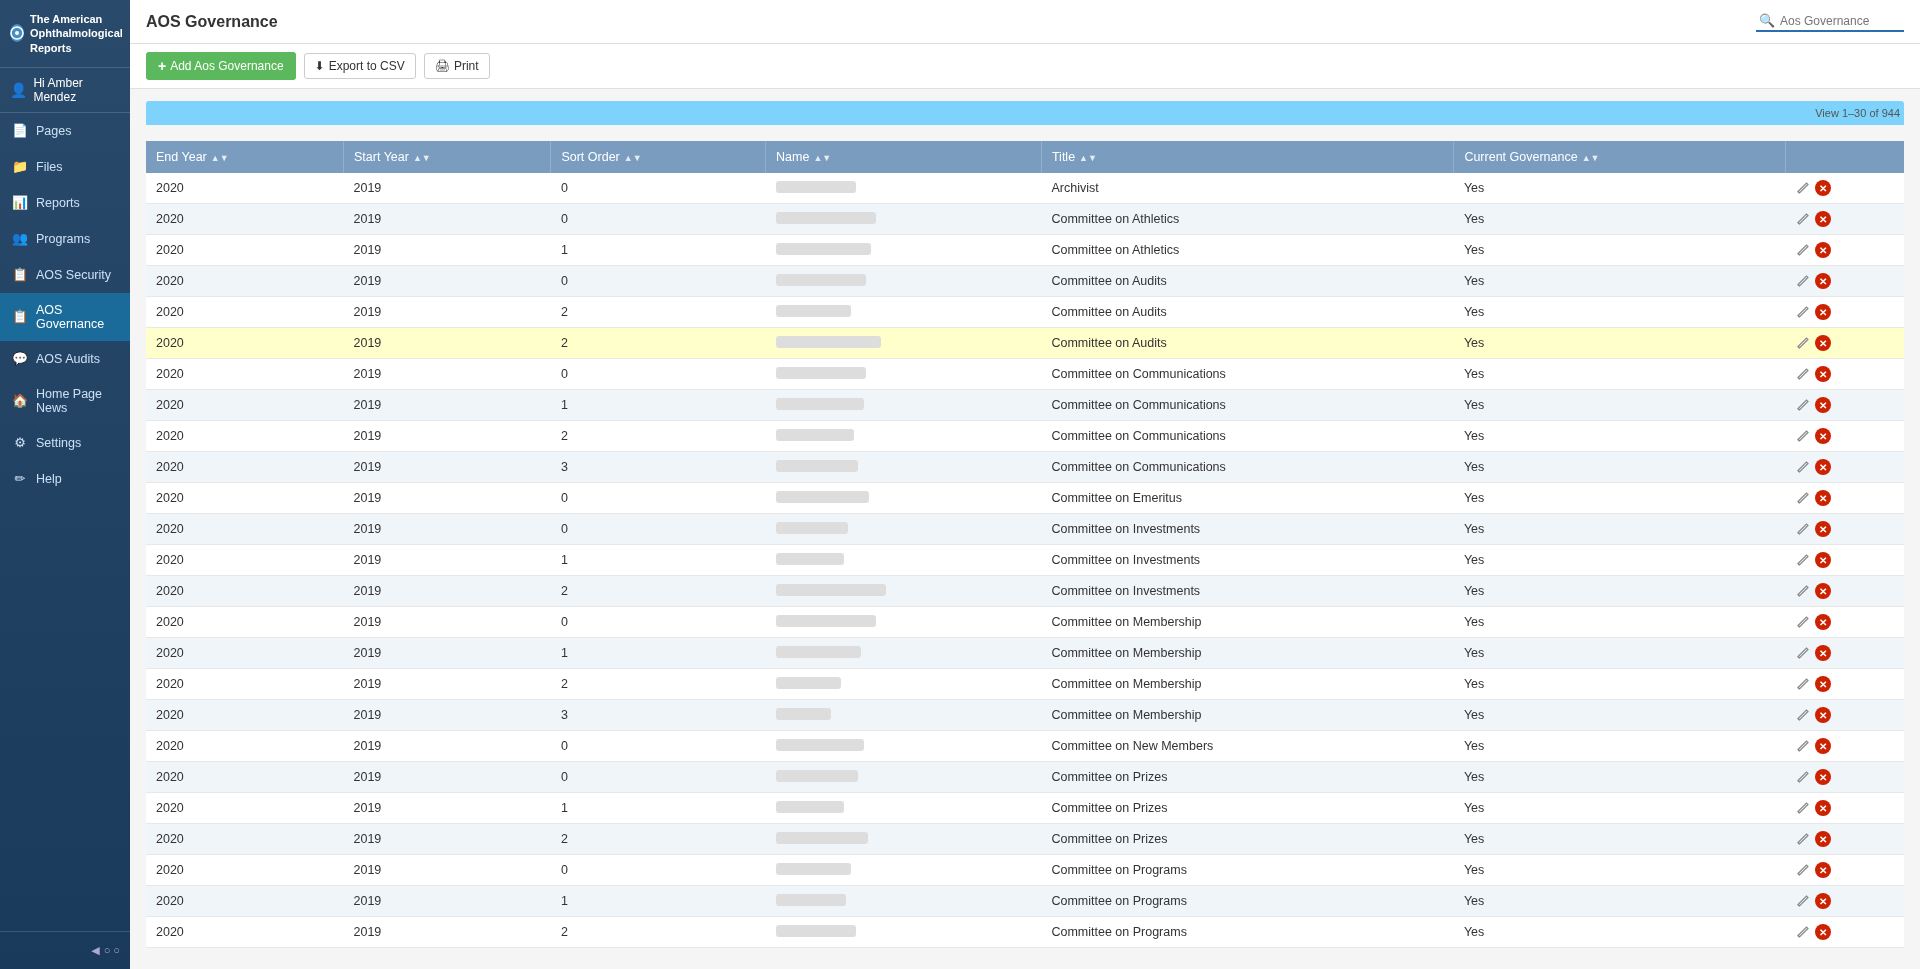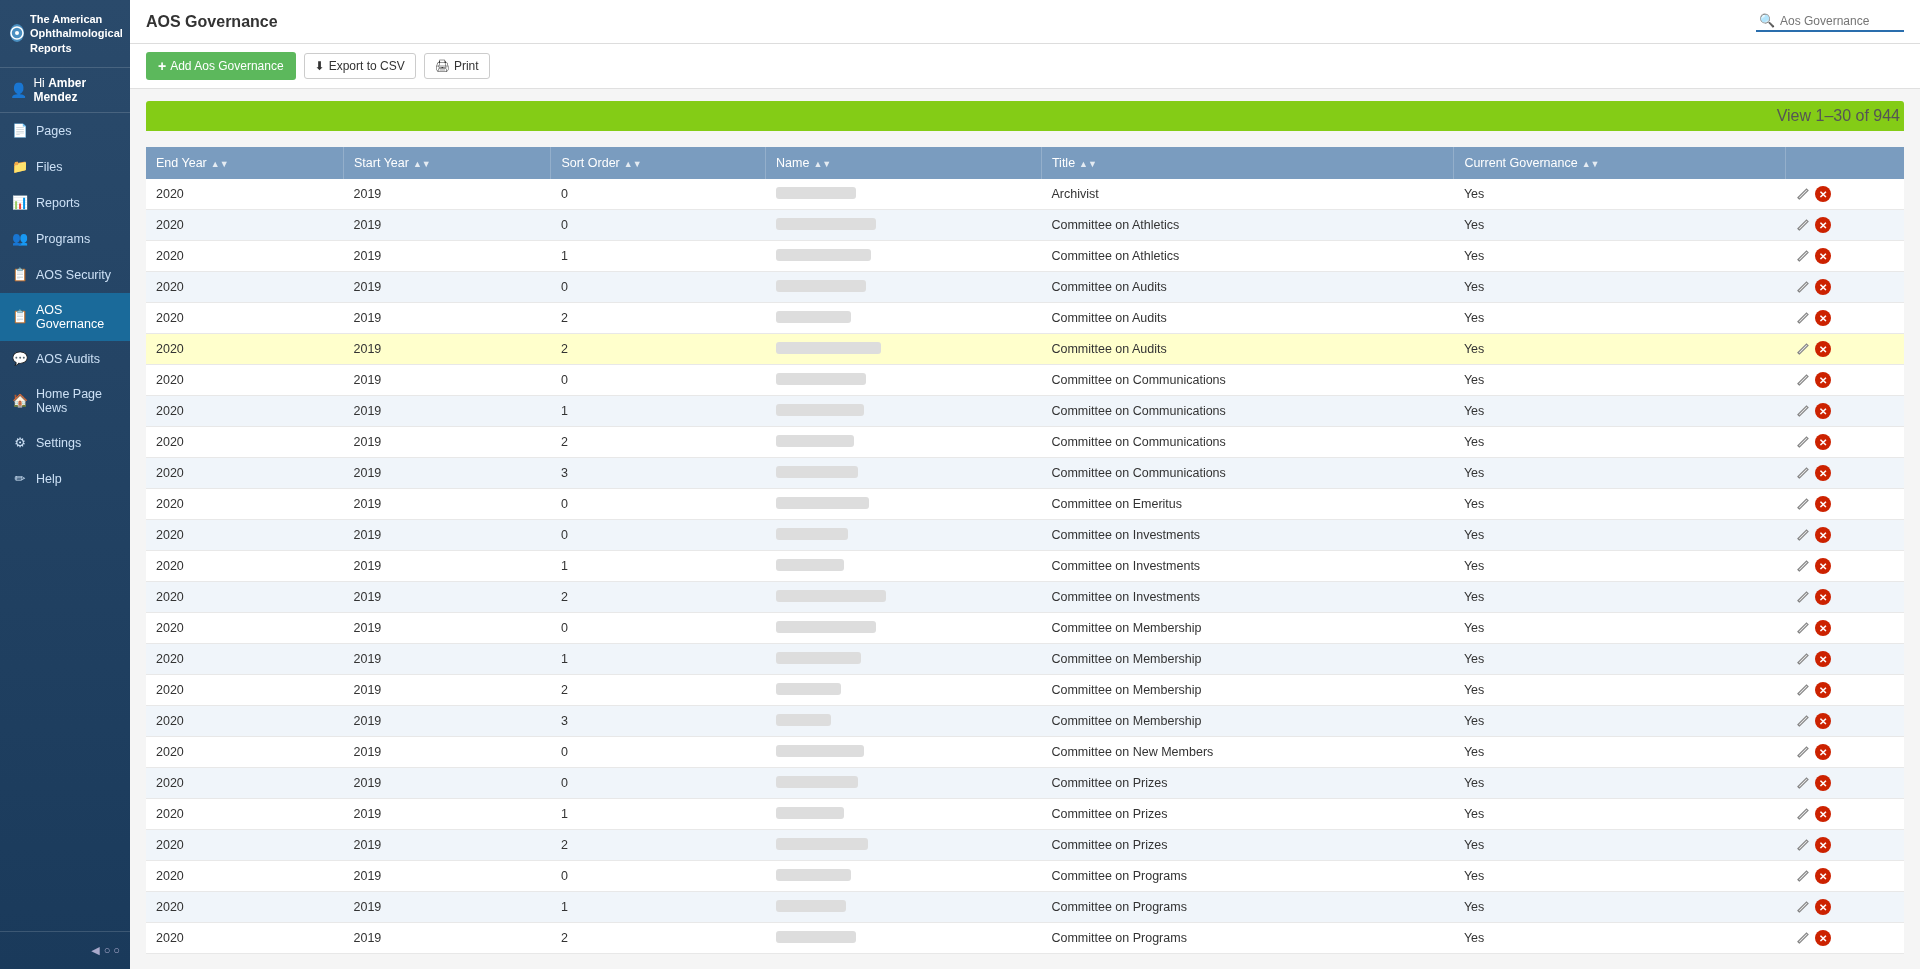--- a/index.html
+++ b/index.html
@@ -279,21 +279,21 @@
       <div>The American</div>
       <div>Ophthalmological</div>
       <div>Reports</div>
     </div>
   </div>
 
   <div id="sidebar-user">
     <span style="font-size:14px;">👤</span>
     <span>
       <span>Hi</span>
-      <span style="font-weight:bold;"> Amber Mendez</span>
+      <span style="font-weight:normal;"> Amber Mendez</span>
     </span>
   </div>
 
   <div class="sidebar-nav">
 
   <div class="sidebar-item">
     <span class="s-icon">📄</span>
     <span>Pages</span>
   </div>
       <div class="sidebar-item">
@@ -363,21 +363,21 @@
       <span>⬇</span>
       <span>Export to CSV</span>
     </button>
     <button class="btn-print">
       <span>🖨</span>
       <span>Print</span>
     </button>
   </div>
 
   <div id="table-container">
-    <div id="pagination-info" style="text-align:right;font-size:16px;color:#555;padding:6px 4px;background:#84cc16;border-radius:3px 3px 0 0;margin-bottom:16px;">View 1–30 of 944</div>
+    <div id="pagination-info" style="text-align:right;font-size:11px;color:#555;padding:6px 4px;background:#7dd3fc;border-radius:3px 3px 0 0;margin-bottom:16px;">View 1–30 of 944</div>
     <table id="data-table">
       <thead>
         <tr>
 
         <th>End Year<span class="sort-arrows">▲▼</span></th>
             <th>Start Year<span class="sort-arrows">▲▼</span></th>
             <th>Sort Order<span class="sort-arrows">▲▼</span></th>
             <th>Name<span class="sort-arrows">▲▼</span></th>
             <th>Title<span class="sort-arrows">▲▼</span></th>
             <th>Current Governance<span class="sort-arrows">▲▼</span></th>

